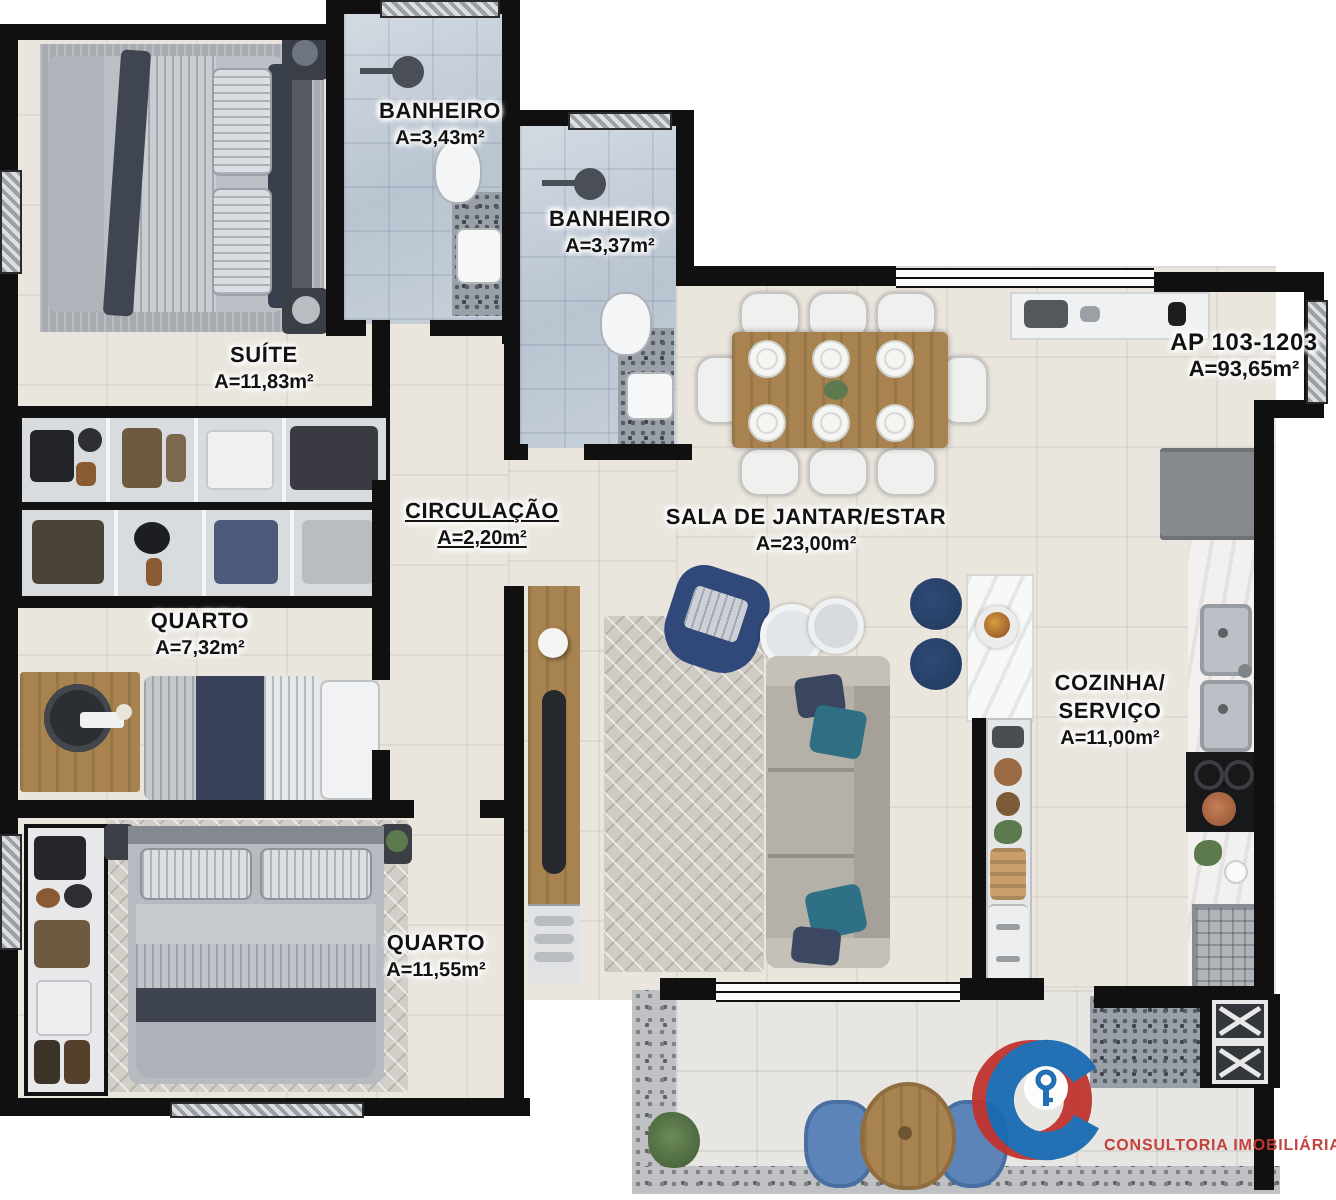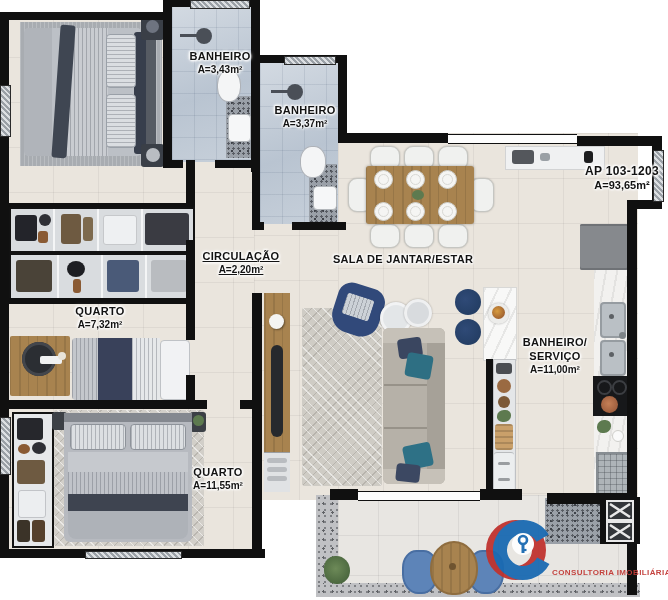--- a/index.html
+++ b/index.html
@@ -293,20 +293,24 @@
 
   <div class="winh" style="left:0px;top:85px;width:9px;height:50px;"></div>
   <div class="winh" style="left:0px;top:417px;width:9px;height:56px;"></div>
   <div class="winh" style="left:190px;top:0px;width:58px;height:7px;"></div>
   <div class="winh" style="left:284px;top:56px;width:50px;height:7px;"></div>
   <div class="winh" style="left:653px;top:150px;width:9px;height:50px;"></div>
   <div class="winh" style="left:85px;top:551px;width:95px;height:6px;"></div>
   <div class="wing" style="left:448px;top:134px;width:129px;height:8px;"></div>
   <div class="wing" style="left:358px;top:491px;width:122px;height:8px;"></div>
 
+  <div class="lbl" style="left:82px;top:172px;width:100px;">
+    <div class="rname">SUÍTE</div>
+    <div class="rarea">A=11,83m²</div>
+  </div>
   <div class="lbl" style="left:170px;top:50px;width:100px;">
     <div class="rname">BANHEIRO</div>
     <div class="rarea">A=3,43m²</div>
   </div>
   <div class="lbl" style="left:255px;top:104px;width:100px;">
     <div class="rname">BANHEIRO</div>
     <div class="rarea">A=3,37m²</div>
   </div>
   <div class="lbl" style="left:183px;top:250px;width:116px;text-decoration:underline;">
     <div class="rname">CIRCULAÇÃO</div>
@@ -315,23 +319,24 @@
   <div class="lbl" style="left:50px;top:305px;width:100px;">
     <div class="rname">QUARTO</div>
     <div class="rarea">A=7,32m²</div>
   </div>
   <div class="lbl" style="left:168px;top:466px;width:100px;">
     <div class="rname">QUARTO</div>
     <div class="rarea">A=11,55m²</div>
   </div>
   <div class="lbl" style="left:328px;top:253px;width:150px;">
     <div class="rname">SALA DE JANTAR/ESTAR</div>
+    <div class="rarea">A=23,00m²</div>
   </div>
   <div class="lbl" style="left:505px;top:336px;width:100px;">
-    <div class="rname">BANHEIRO/</div>
+    <div class="rname">COZINHA/</div>
     <div class="rname">SERVIÇO</div>
     <div class="rarea">A=11,00m²</div>
   </div>
   <div class="lbl ap" style="left:572px;top:164px;width:100px;">
     <div class="rname">AP 103-1203</div>
     <div class="rarea">A=93,65m²</div>
   </div>
 
   <div id="logo" style="left:468px;top:502px;width:200px;height:96px;">
     <svg width="76" height="78" viewBox="0 0 76 78" style="position:absolute;left:18px;top:12px;">

